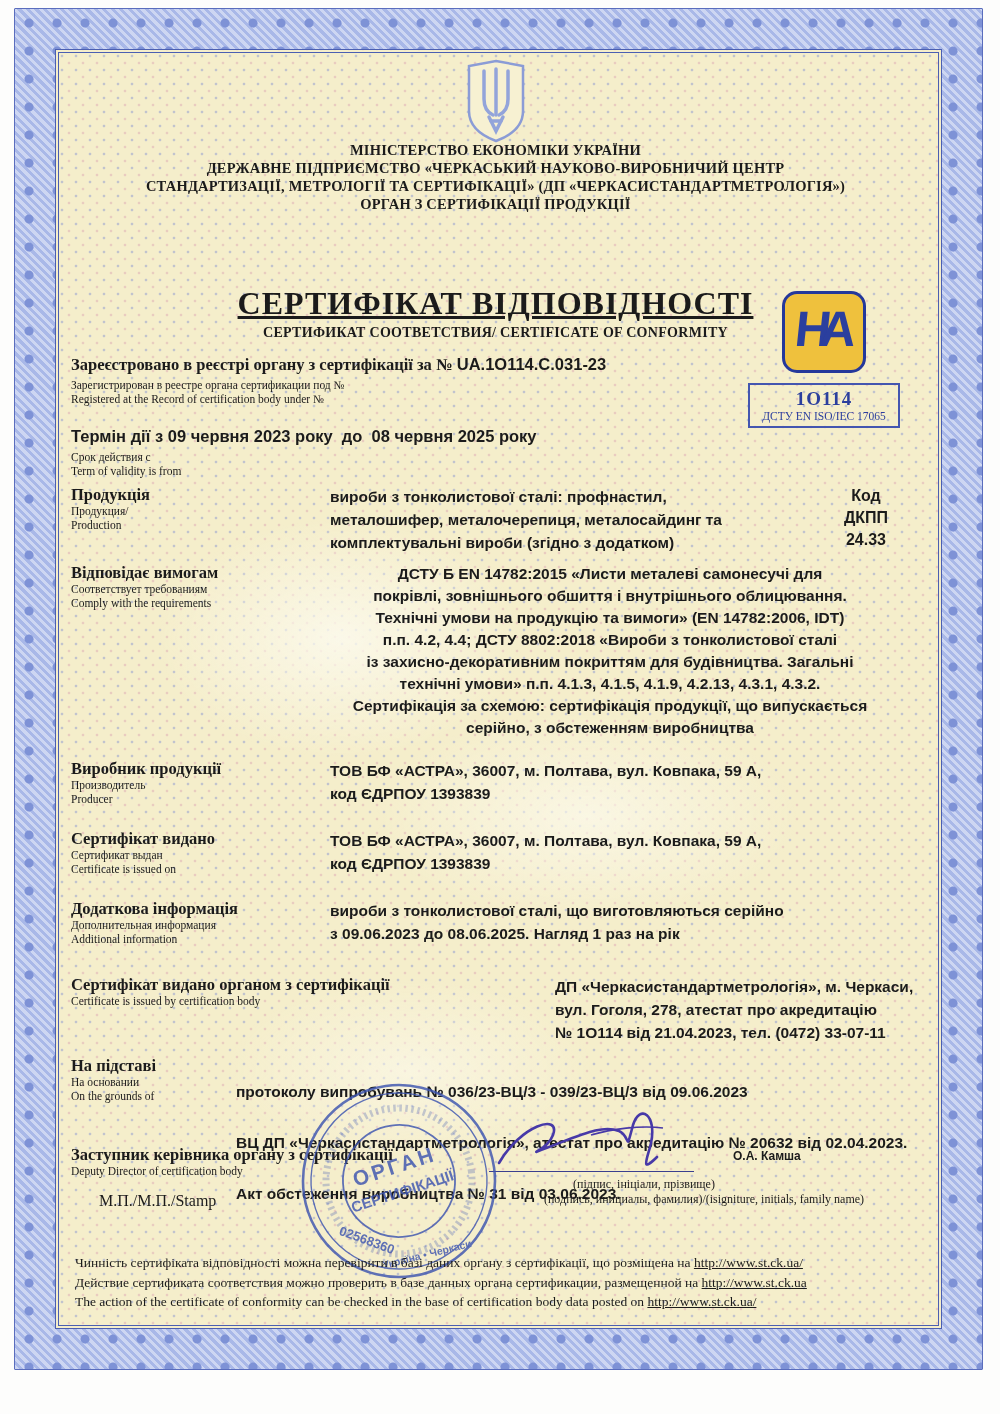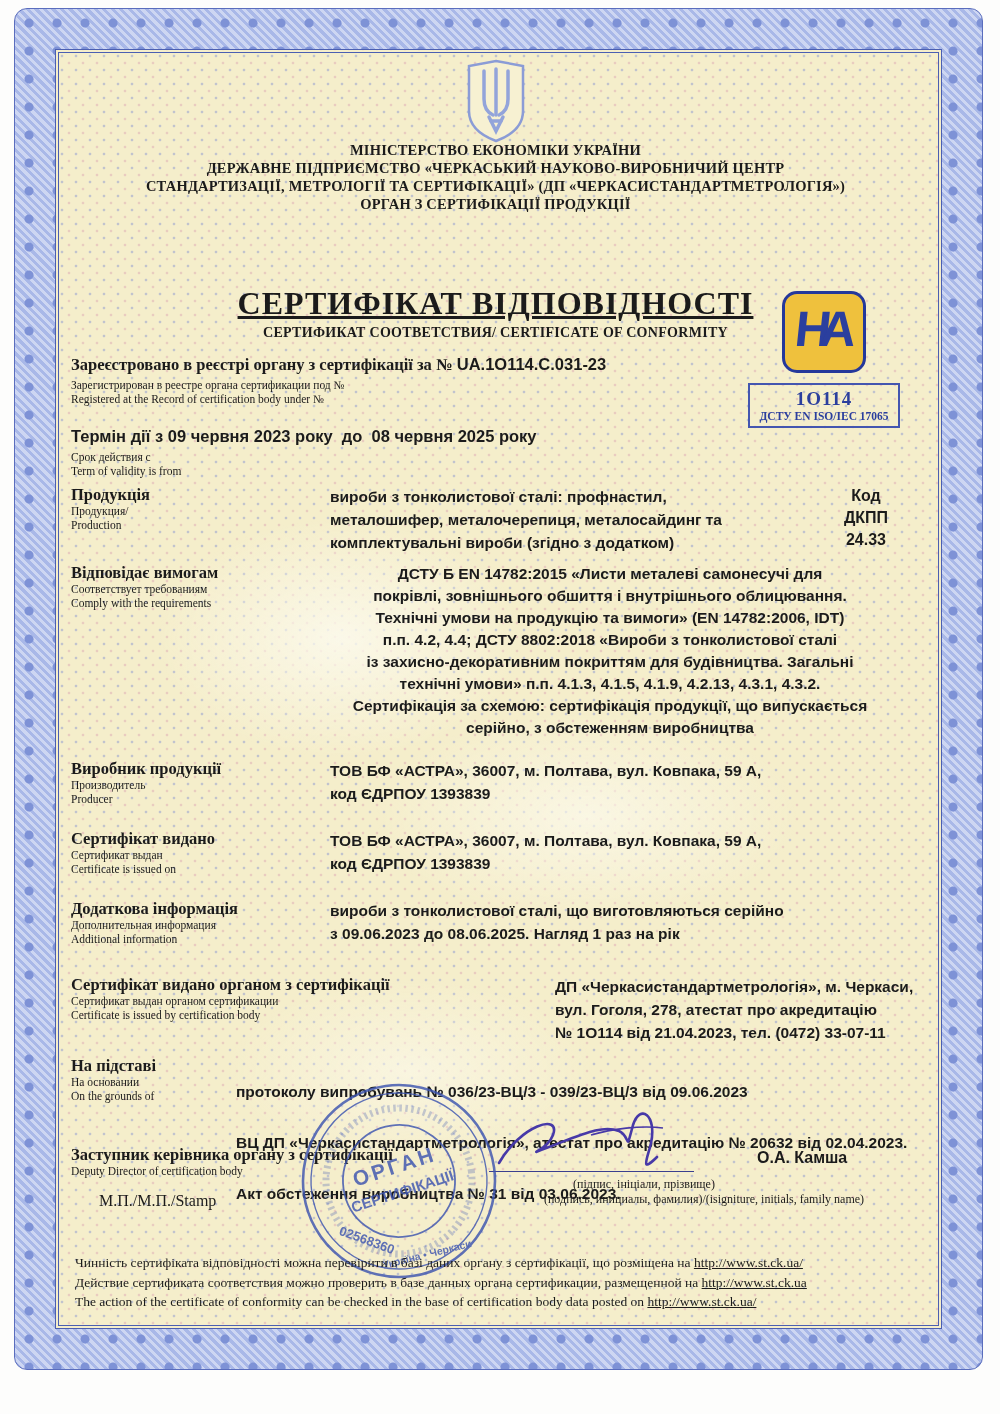--- a/index.html
+++ b/index.html
@@ -4,21 +4,21 @@
 <style>
   html,body{margin:0;padding:0;background:#ffffff;}
   .page{
     position:relative; width:1000px; height:1414px; background:#fdfdfc;
     font-family:"Liberation Serif", serif; color:#1b1b1b; overflow:hidden;
   }
   
   .frame{
     position:absolute; top:8px; left:14px; right:17px; bottom:44px;
     box-sizing:border-box; padding:40px;
-    border:1px solid #5a6dbd; border-radius:13px;
+    border:1px solid #5a6dbd; border-radius:1px;
     background:
       radial-gradient(circle 5px at 14px 14px, #7e92d6 4px, rgba(0,0,0,0) 5px) 0 0/28px 28px,
       radial-gradient(circle 5px at 0px 0px, #9fb0e4 4px, rgba(0,0,0,0) 5px) 14px 14px/28px 28px,
       repeating-linear-gradient(45deg, #cdd6f2 0 3px, #a9b8e8 3px 6px);
   }
   .inner{
     position:relative; width:100%; height:100%; box-sizing:border-box;
     border:4px double #4b5fb2;
     background-color:#f5eecb;
     background-image:
@@ -48,32 +48,32 @@
   .row-value{position:absolute; left:215px; right:100px;}
   .row-code{position:absolute; right:8px; top:0; width:92px; text-align:center;
             font-family:"Liberation Sans", sans-serif; font-weight:bold; font-size:16px; line-height:22px;}
 
   .badge{position:absolute; top:238px; right:16px; width:160px; text-align:center;}
   .na-mark{display:inline-block; width:78px; height:76px; background:#efc13d;
            border:3px solid #24389b; border-radius:15px;}
   .acc-box{margin:10px auto 0; width:152px; border:2px solid #4456b0; padding:3px 2px;
            color:#2b3f9e; box-sizing:border-box;}
   .acc-num{font-weight:bold; font-size:19px; line-height:21px; letter-spacing:1px;}
-  .acc-std{font-weight:bold; font-size:11.5px; line-height:14px;}
+  .acc-std{font-weight:normal; font-size:11.5px; line-height:14px;}
 
   .reg-main{font-weight:bold; font-size:16.5px;}
   .reg-num{font-family:"Liberation Sans", sans-serif;}
   .validity-main{font-family:"Liberation Sans", sans-serif; font-weight:bold; font-size:16.5px; white-space:pre-wrap;}
 
   .grounds-val{position:absolute; left:165px; right:0; font-family:"Liberation Sans", sans-serif;
                font-weight:bold; font-size:15.5px; line-height:25.5px; white-space:pre-line;}
 
   .sig-note{font-size:12px; line-height:15px; text-align:center;}
   .sig-line{position:absolute; border-top:1.5px solid #3a3f8f; width:205px;}
-  .sig-name{font-family:"Liberation Sans", sans-serif; font-weight:bold; font-size:16px;margin-left:24px;}
+  .sig-name{font-family:"Liberation Sans", sans-serif; font-weight:bold; font-size:12px;}
   .stamp-note{font-size:16px;}
 
   .footer-line{font-size:13.5px; line-height:19.5px;}
   .footer-line a{color:inherit;}
 
   .stamp{position:absolute; left:228px; top:1028px; width:200px; height:200px;
          opacity:.82; transform:rotate(-8deg); pointer-events:none;}
   .sigsvg{position:absolute; left:420px; top:-50px; width:200px; height:85px;}
 </style>
 </head>
@@ -189,21 +189,20 @@
             <div class="sub">Дополнительная информация</div>
             <div class="sub">Additional information</div>
           </div>
           <div class="row-value val" style="right:30px;">вироби з тонколистової сталі, що виготовляються серійно
 з 09.06.2023 до 08.06.2025. Нагляд 1 раз на рік</div>
         </div>
 
         <div class="abs" style="top:922px; left:0; right:0; height:80px;">
           <div class="abs" style="left:0; width:430px;">
             <div class="lbl">Сертифікат видано органом з сертифікації</div>
-            <div class="sub">Сертификат выдан органом сертификации</div>
             <div class="sub">Certificate is issued by certification body</div>
           </div>
           <div class="abs val" style="left:440px; right:0; top:0;">ДП «Черкасистандартметрологія», м. Черкаси,
 вул. Гоголя, 278, атестат про акредитацію
 № 1О114 від 21.04.2023, тел. (0472) 33-07-11</div>
         </div>
 
         <div class="abs" style="top:1000px; left:0; right:0; height:105px;">
           <div class="abs" style="left:0; width:160px; top:3px;">
             <div class="lbl">На підставі</div>

